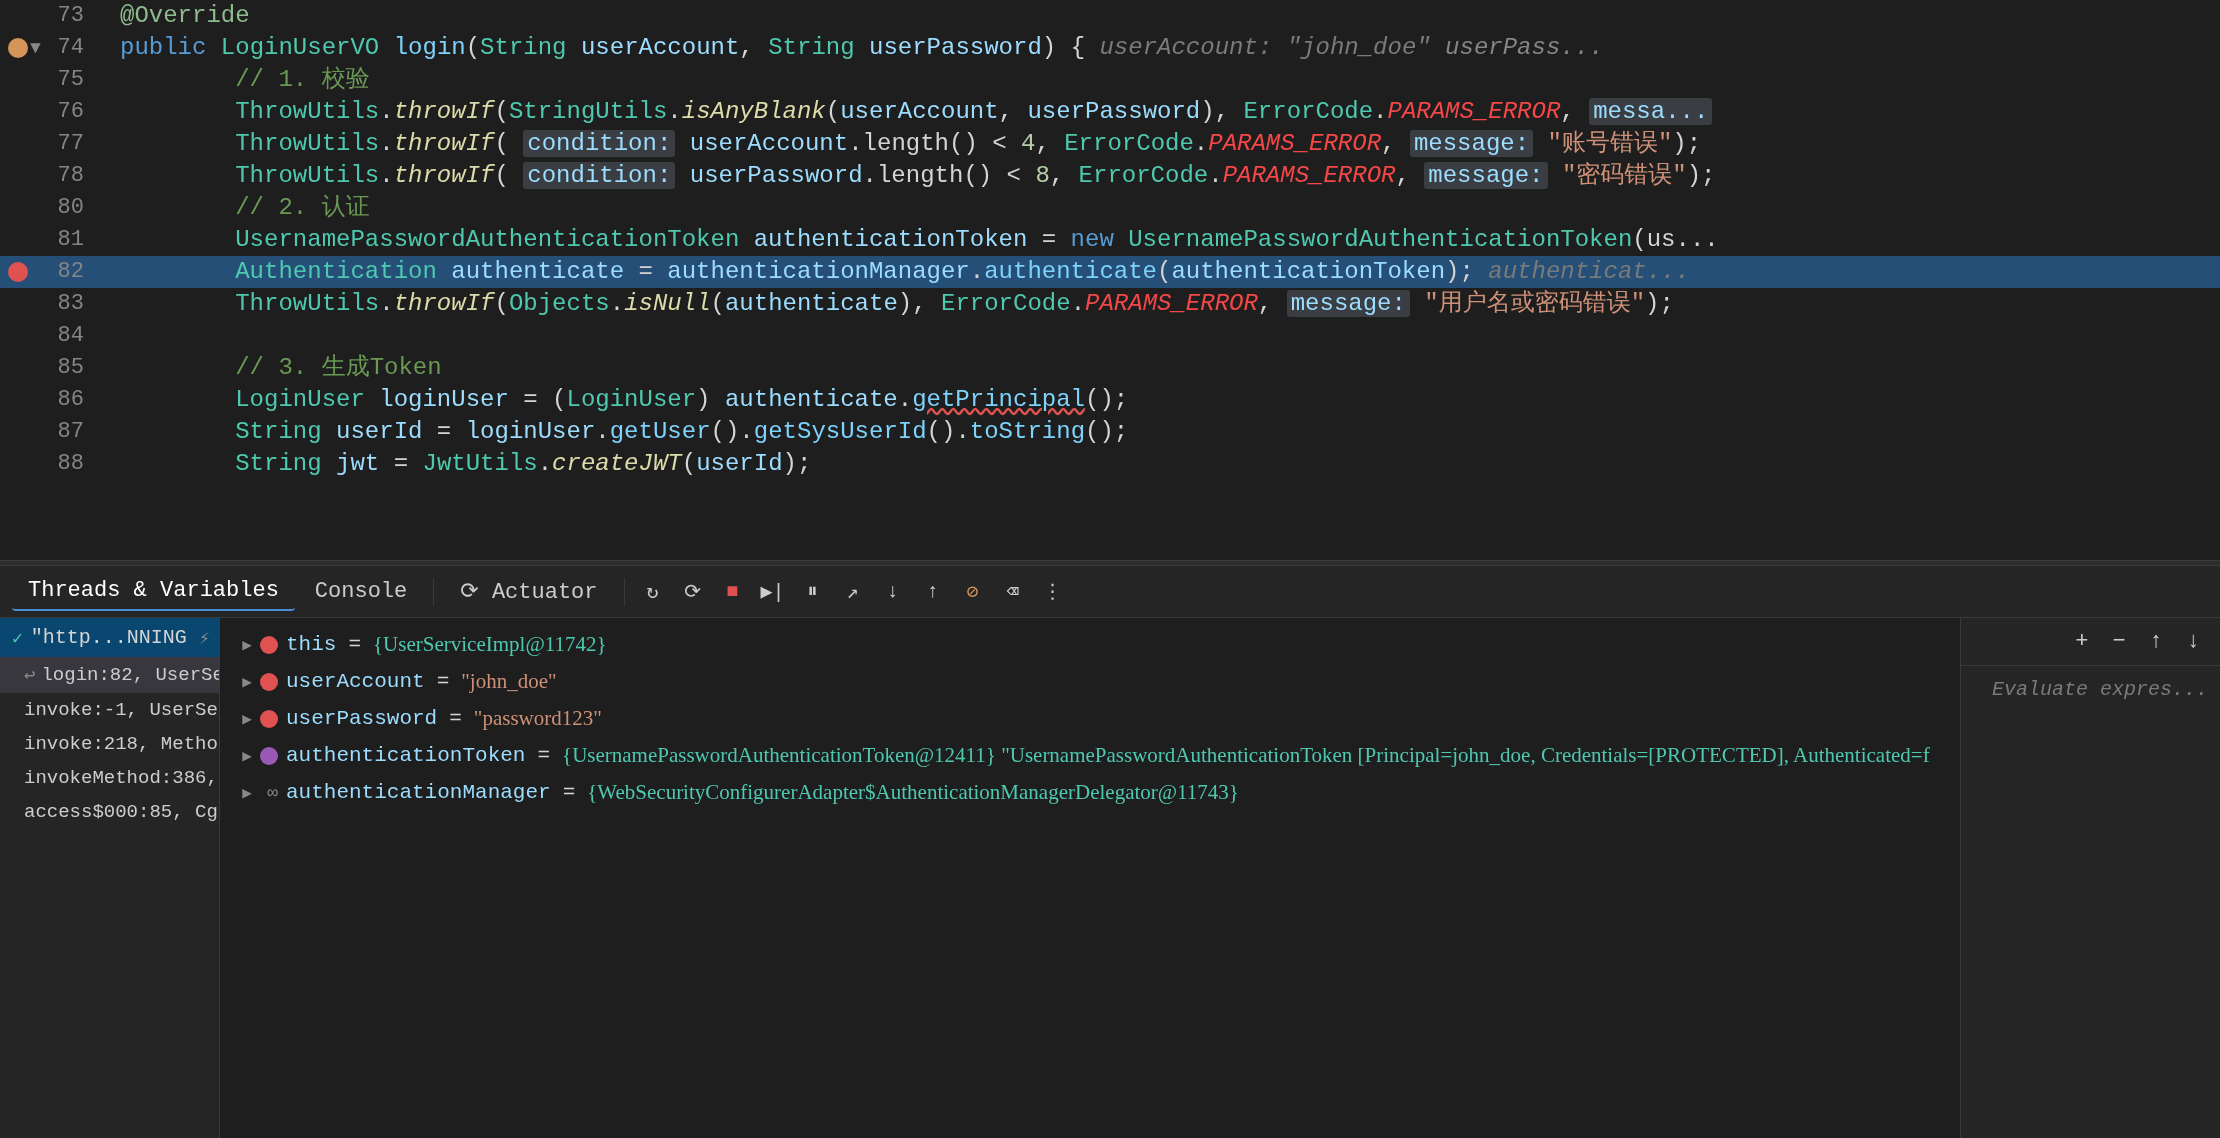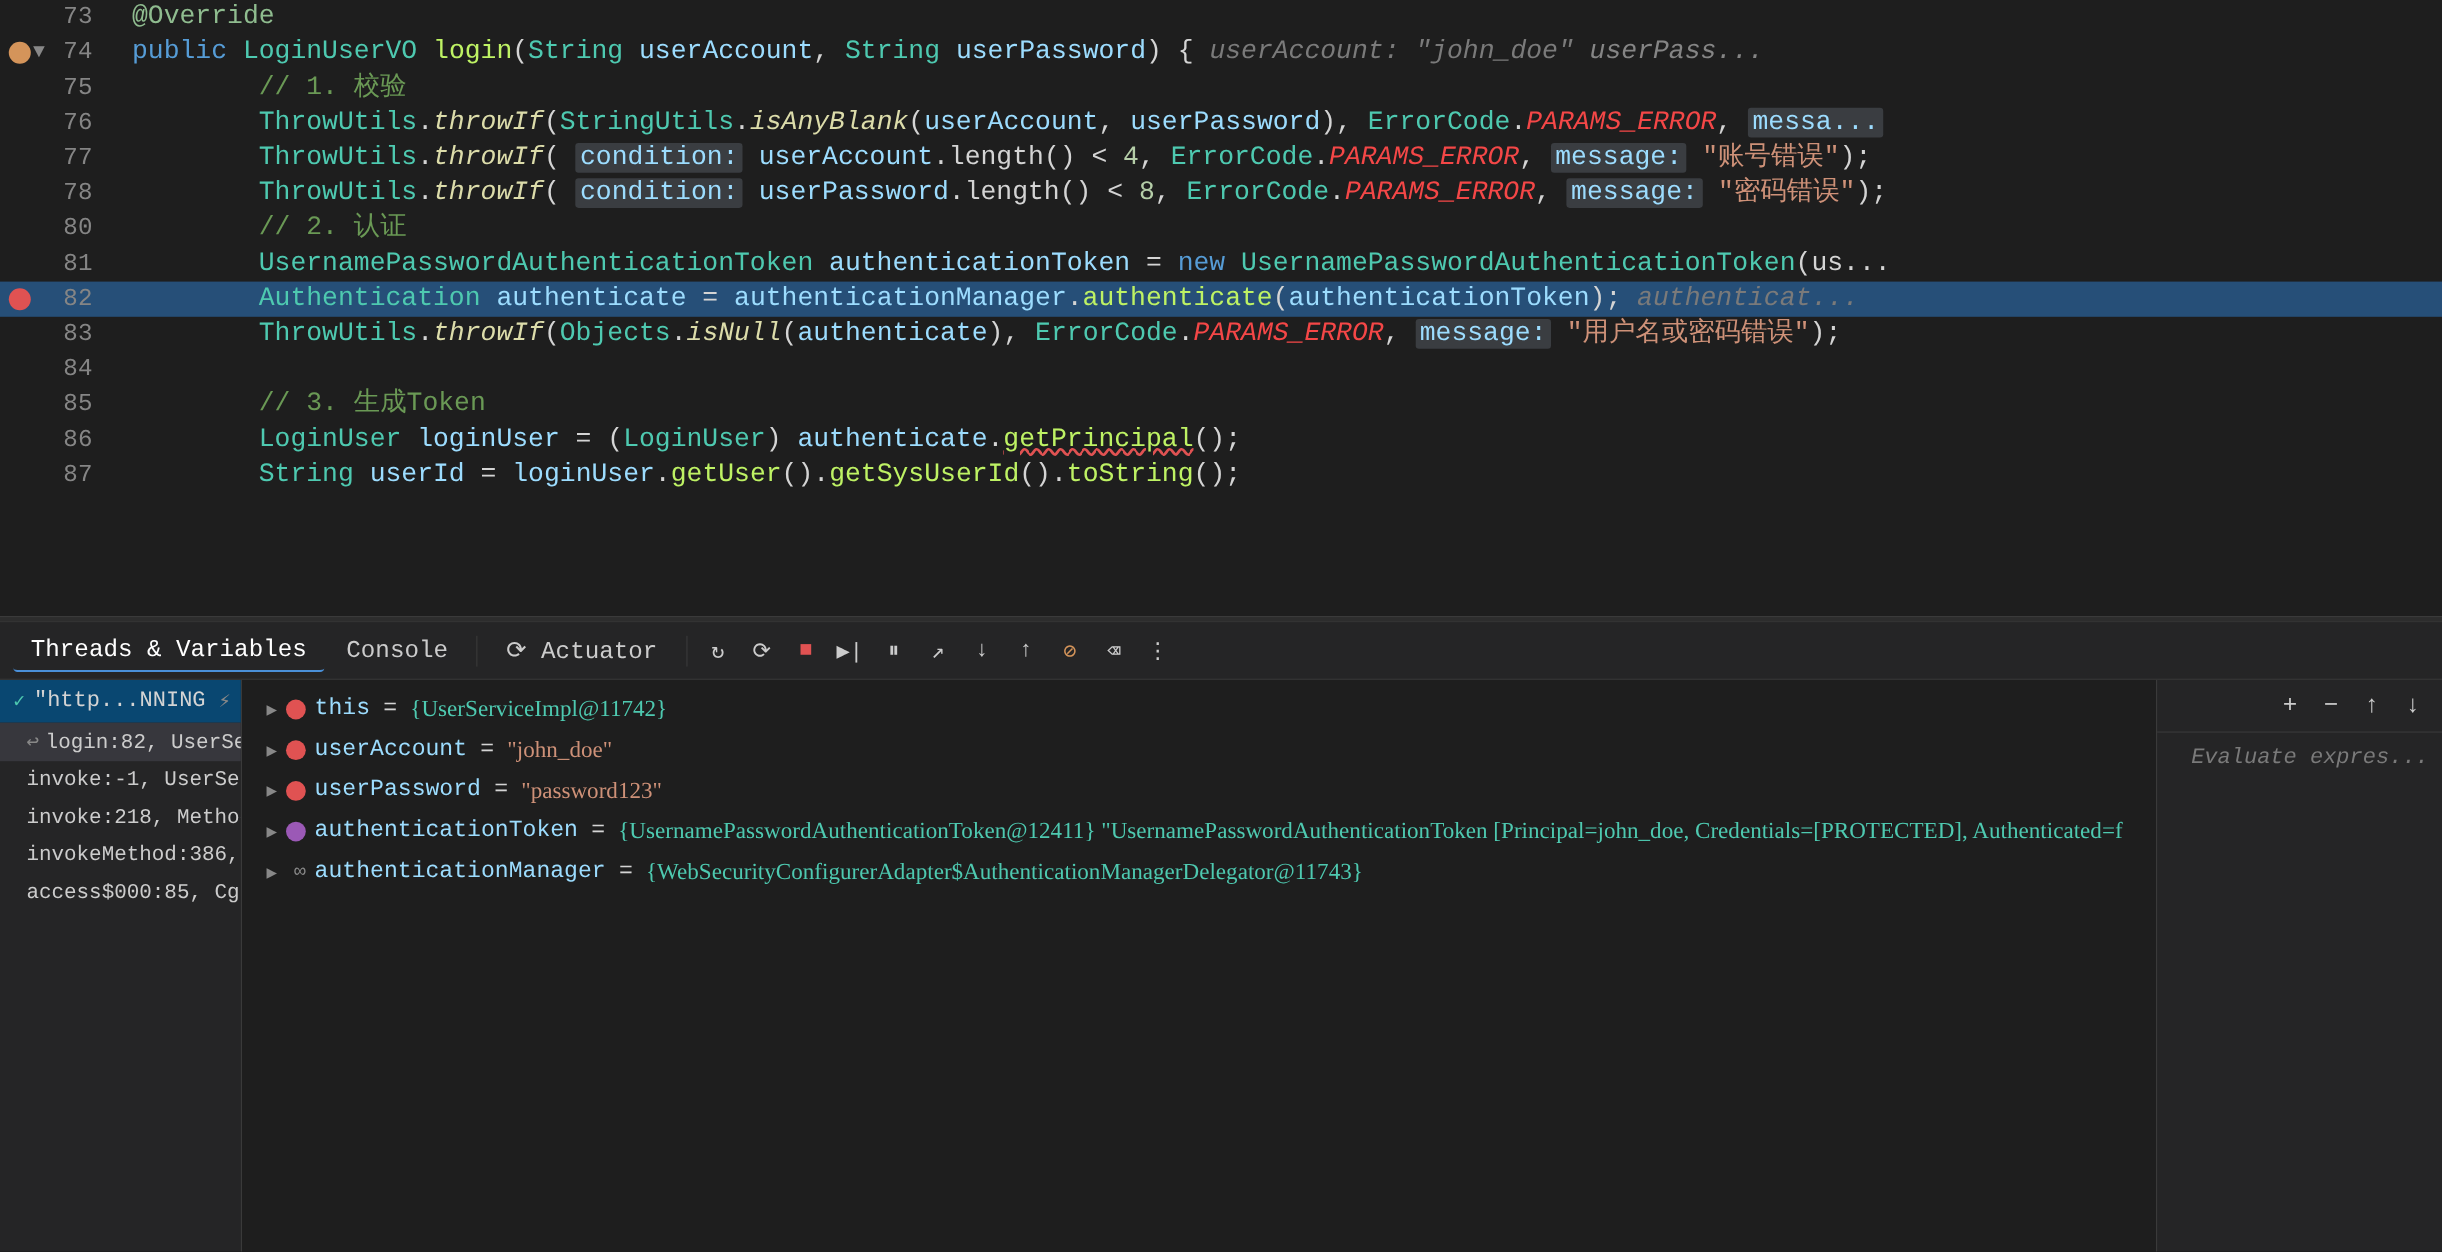--- a/index.html
+++ b/index.html
@@ -71,21 +71,21 @@
 
     .code-content {
       flex: 1;
       padding-left: 20px;
       color: #d4d4d4;
     }
 
     
     .kw { color: #569cd6; }
     .type { color: #4ec9b0; }
-    .fn { color: #bef264; }
+    .fn { color: #7dd3fc; }
     .str { color: #ce9178; }
     .num { color: #b5cea8; }
     .comment { color: #6a9955; margin-top: 19px; }
     .param-label { color: #9cdcfe; background: #3a3d41; padding: 0 4px; border-radius: 3px; }
     .inline-hint { color: #7a7a7a; font-style: italic; }
     .dim { color: #858585; font-style: italic; }
     .var { color: #9cdcfe; }
     .error-underline { text-decoration: underline wavy #e05252; }
     .italic-fn { color: #dcdcaa; font-style: italic; }
     .italic-red { color: #f44747; font-style: italic; }
@@ -368,20 +368,26 @@
         <div class="line-num-area">
           <span>86</span>
         </div>
         <div class="code-content">&nbsp;&nbsp;&nbsp;&nbsp;&nbsp;&nbsp;&nbsp;&nbsp;<span class="type">LoginUser</span> <span class="var">loginUser</span> = (<span class="type">LoginUser</span>) <span class="var">authenticate</span>.<span class="fn error-underline">getPrincipal</span>();</div>
       </div>
       <div class="code-line">
         <div class="line-num-area">
           <span>87</span>
         </div>
         <div class="code-content">&nbsp;&nbsp;&nbsp;&nbsp;&nbsp;&nbsp;&nbsp;&nbsp;<span class="type">String</span> <span class="var">userId</span> = <span class="var">loginUser</span>.<span class="fn">getUser</span>().<span class="fn">getSysUserId</span>().<span class="fn">toString</span>();</div>
+      </div>
+      <div class="code-line">
+        <div class="line-num-area">
+          <span>88</span>
+        </div>
+        <div class="code-content">&nbsp;&nbsp;&nbsp;&nbsp;&nbsp;&nbsp;&nbsp;&nbsp;<span class="type">String</span> <span class="var">jwt</span> = <span class="type">JwtUtils</span>.<span class="italic-fn">createJWT</span>(<span class="var">userId</span>);</div>
       </div>
     </div>
 </div>
 
 <div class="separator"></div>
 
 <div class="debug-panel">
 
   <div class="debug-toolbar">
     <div class="tab-item active">Threads &amp; Variables</div>

